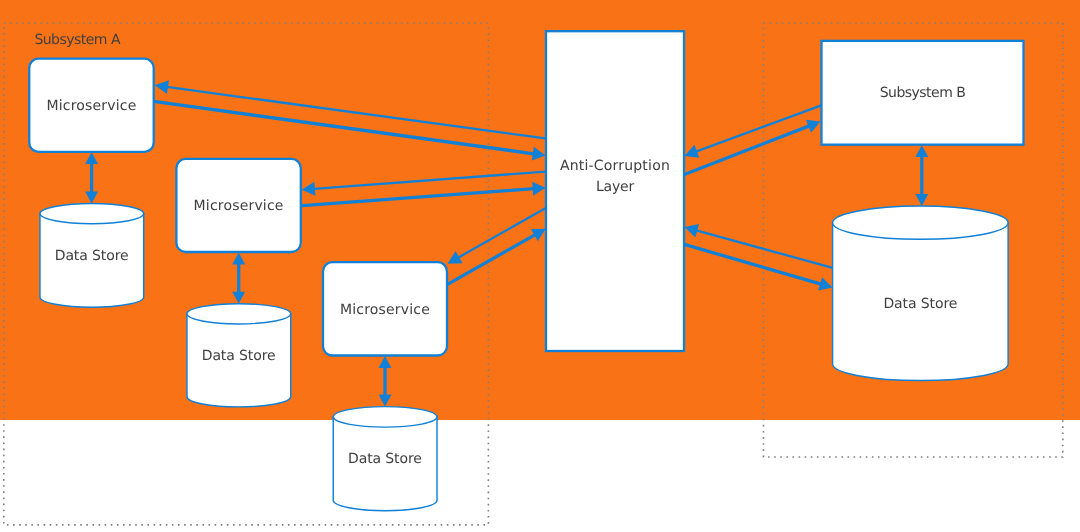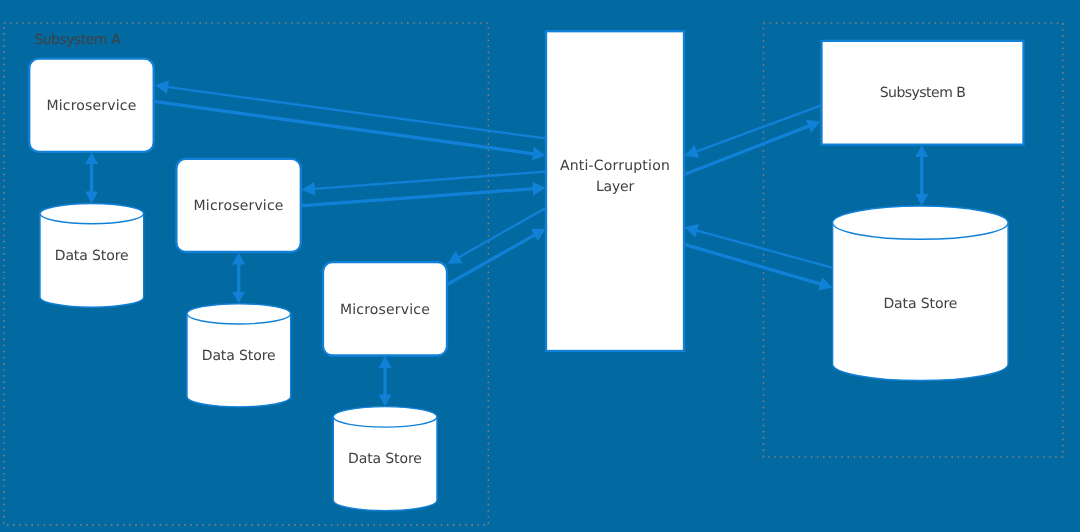--- a/index.html
+++ b/index.html
@@ -1,19 +1,19 @@
 <!DOCTYPE html>
 <html><head>
 <meta charset="utf-8">
 <title>Anti-Corruption Layer</title>
 <style>
   html,body{margin:0;padding:0;background:#ffffff;}
   body{width:1080px;height:532px;overflow:hidden;
        font-family:"DejaVu Sans",sans-serif;text-rendering:geometricPrecision;}
-  #canvas{position:relative;width:1080px;height:532px;background:#0369a1;}
+  #canvas{position:relative;width:1080px;height:420px;background:#f97316;}
   svg{display:block;}
   text{fill:#404040;font-family:"DejaVu Sans",sans-serif;font-size:14px;text-rendering:geometricPrecision;}
   .node-label{text-anchor:middle;}
   .group-label{text-anchor:start;}
   .ls-ms{letter-spacing:0.18px;}
   .ls-sub{letter-spacing:-0.52px;}
   .ls-ds{letter-spacing:-0.11px;}
   .ls-acl{letter-spacing:0.19px;}
   .ls-layer{letter-spacing:-0.2px;}
   .shape{fill:#ffffff;stroke:#1180d7;}

